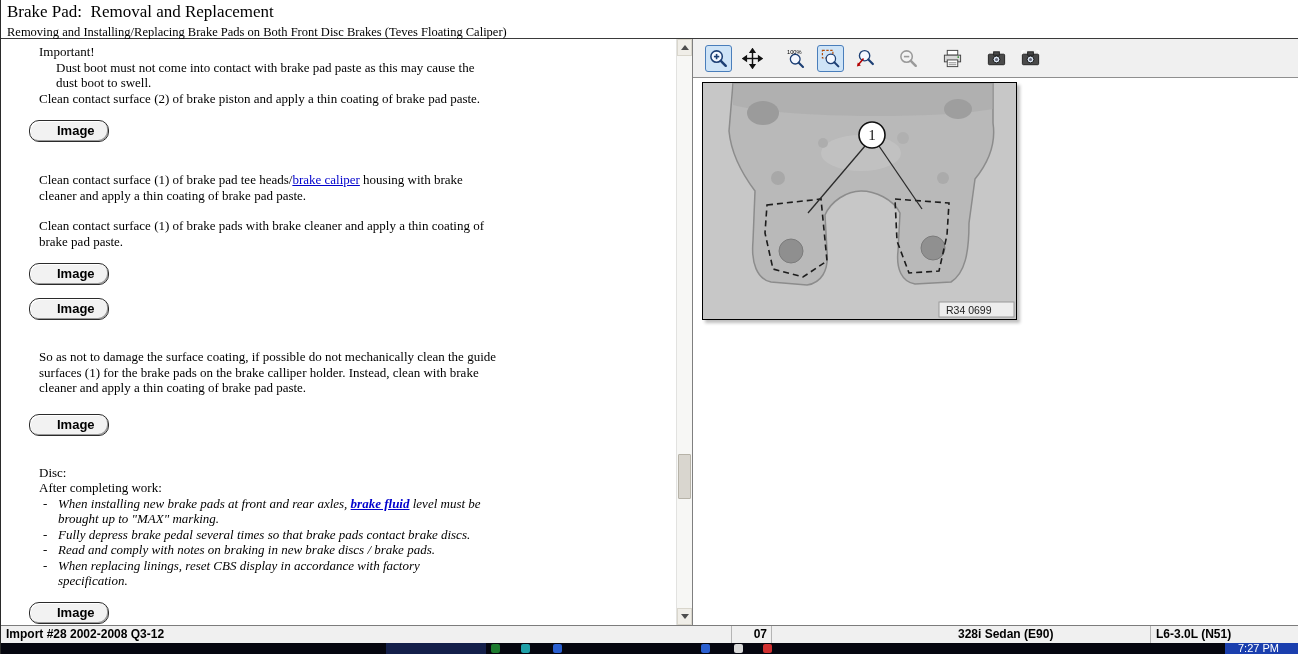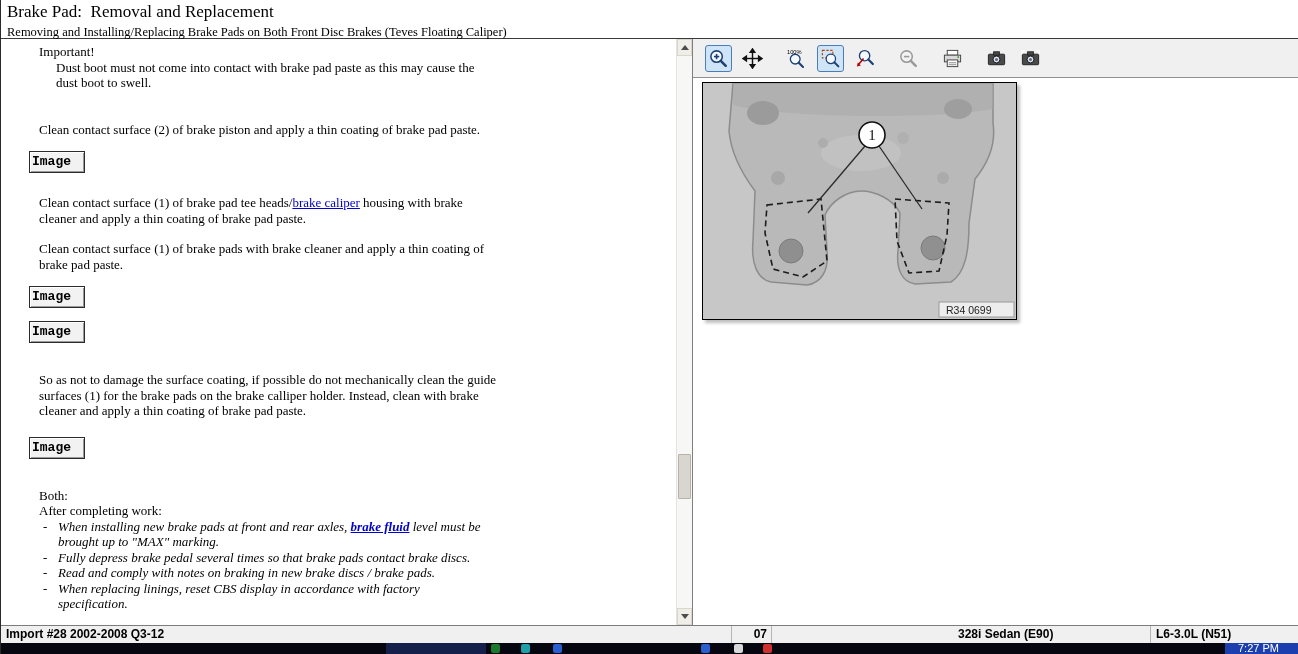--- a/index.html
+++ b/index.html
@@ -13,30 +13,30 @@
   .doc-subtitle { font-size:12.5px; margin-top:3px; }
 
   
   .main { display:flex; height:586px; }
 
   
   .left-panel { width:675px; background:#fff; padding:5px 10px 0 38px; font-size:13px; line-height:15.5px; overflow:hidden; }
   .bold { font-weight:normal; }
   .imp-text { margin-left:17px; max-width:420px; }
   .para { margin-top:0; }
-  .mt-p1 { margin-top:31px; max-width:470px; }
-  .mt-p2 { margin-top:22px; max-width:445px; }
+  .mt-p1 { margin-top:0; max-width:470px; }
+  .mt-p2 { margin-top:30px; max-width:445px; }
   .mt-p3 { margin-top:15px; max-width:460px; }
   .mt-p4 { margin-top:29px; max-width:470px; }
   .mt-note { margin-top:29px; }
   a.doc-link { color:#0000cc; text-decoration:underline; cursor:pointer; }
   a.doc-link.bold-link { font-weight:bold; }
-  .image-btn { display:block; margin-left:-10px; border:1px solid #2b2b2b; border-radius:0;
+  .image-btn { display:block; margin-left:-10px; border:1px solid #2b2b2b; border-radius:10px;
                background:#f2f2f2; box-shadow: inset 1px 1px 0 #ffffff, inset -1px -1px 0 #9a9a9a;
-               padding:2px 13px 3px 2px; font-weight:bold; font-size:13px; font-family:Liberation Mono, monospace; cursor:pointer; }
+               padding:2px 13px 3px 27px; font-weight:bold; font-size:13px; font-family:Liberation Sans, sans-serif; cursor:pointer; }
   .btn-mt14 { margin-top:14px; }
   .btn-mt13 { margin-top:13px; }
   .btn-mt18 { margin-top:18px; }
   .note-list { margin-left:4px; }
   .note-item { display:flex; }
   .note-dash { width:15px; flex:0 0 15px; }
   .note-text { max-width:430px;font-style:italic; }
 
   
   .v-scrollbar { width:16px; flex:0 0 16px; background:#f7f7f5; border-left:1px solid #e2e2e0; position:relative; }
@@ -117,21 +117,21 @@
 
       <div class="para mt-p3">Clean contact surface (1) of brake pads with brake cleaner and apply a thin coating of brake pad paste.</div>
 
       <button class="image-btn btn-mt14">Image</button>
       <button class="image-btn btn-mt13">Image</button>
 
       <div class="para mt-p4">So as not to damage the surface coating, if possible do not mechanically clean the guide surfaces (1) for the brake pads on the brake calliper holder. Instead, clean with brake cleaner and apply a thin coating of brake pad paste.</div>
 
       <button class="image-btn btn-mt18">Image</button>
 
-      <div class="mt-note">Both:</div>
+      <div class="mt-note">Disc:</div>
       <div>After completing work:</div>
 
       <div class="note-list">
         <div class="note-item">
           <span class="note-dash">-</span>
           <span class="note-text"><span>When installing new brake pads at front and rear axles, </span><a class="doc-link bold-link">brake fluid</a><span> level must be brought up to "MAX" marking.</span></span>
         </div>
         <div class="note-item">
           <span class="note-dash">-</span>
           <span class="note-text">Fully depress brake pedal several times so that brake pads contact brake discs.</span>

